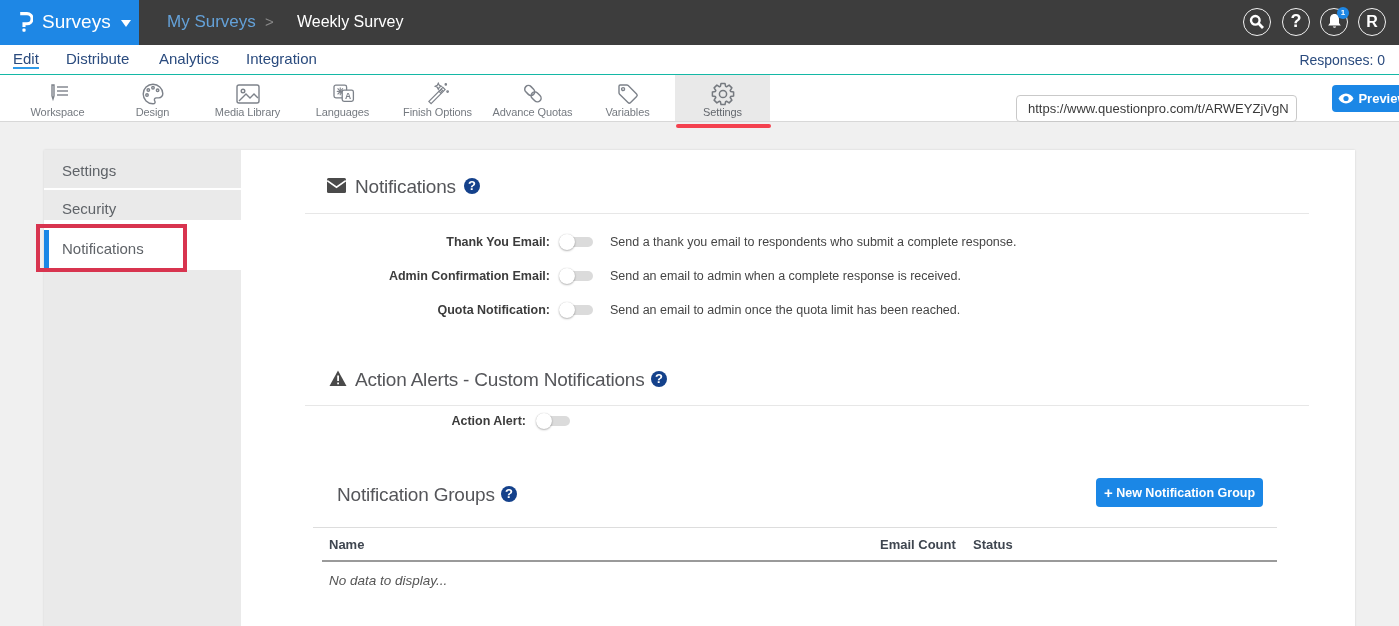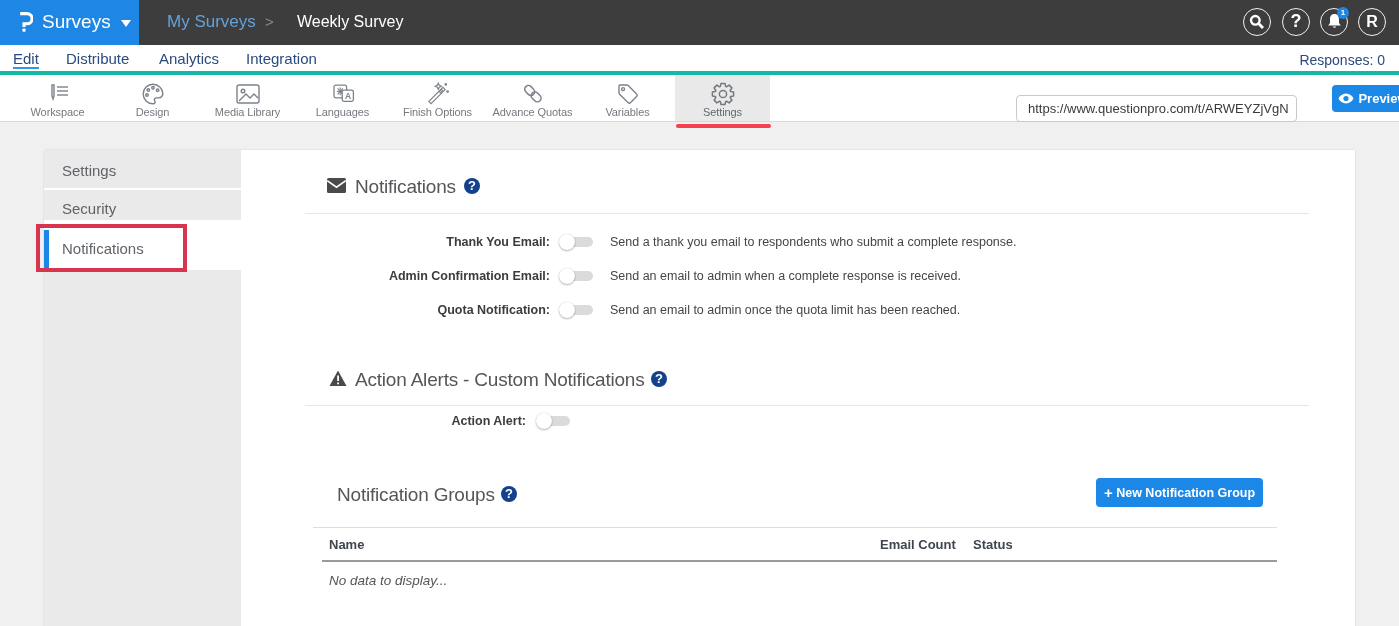--- a/index.html
+++ b/index.html
@@ -14,21 +14,21 @@
 #logo .caret { position:absolute; left:121px; top:20px; width:0; height:0; border-left:5px solid transparent; border-right:5px solid transparent; border-top:7px solid #fff; }
 .crumb1 { position:absolute; left:167px; top:0; line-height:44px; color:#64a1d8; font-size:17px; }
 .crumb-sep { position:absolute; left:265px; top:0; line-height:44px; color:#8a8a8a; font-size:15px; }
 .crumb2 { position:absolute; left:297px; top:0; line-height:44px; color:#fff; font-size:16px; }
 .hicon { position:absolute; top:8px; width:28px; height:28px; border:1.5px solid #f2f2f2; border-radius:50%; color:#fff; text-align:center; }
 .hicon.q { font-size:18px; font-weight:bold; line-height:25px; }
 .hicon.r { font-size:16px; font-weight:bold; line-height:25px; }
 .badge { position:absolute; left:1337px; top:7px; width:12px; height:12px; background:#1e87e5; border-radius:50%; color:#fff; font-size:8px; font-weight:bold; text-align:center; line-height:12px; z-index:3; }
 
 
-#nav { position:absolute; left:0; top:45px; width:1399px; height:30px; background:#fff; border-bottom:4px solid #14b8a6; }
+#nav { position:absolute; left:0; top:45px; width:1399px; height:30px; background:#fff; border-bottom:1px solid #14b8a6; }
 #nav .it { position:absolute; top:0; line-height:28px; font-size:15px; color:#2a4b7e; }
 #nav .edit { border-bottom:2px solid #2e9ae9; height:24px; }
 #nav .resp { position:absolute; right:14px; top:0; line-height:30px; font-size:14px; color:#2a4b7e; }
 
 
 #toolbar { position:absolute; left:0; top:75px; width:1399px; height:47px; background:#fff; border-bottom:1px solid #d8d8d8; }
 .tool { position:absolute; top:0; width:95px; height:46px; text-align:center; }
 .tool svg { margin-top:7px; }
 .tool .lbl { font-size:11px; letter-spacing:-0.1px; color:#757a80; margin-top:-4px; }
 .tool.active { background:#e9e9e9; }

